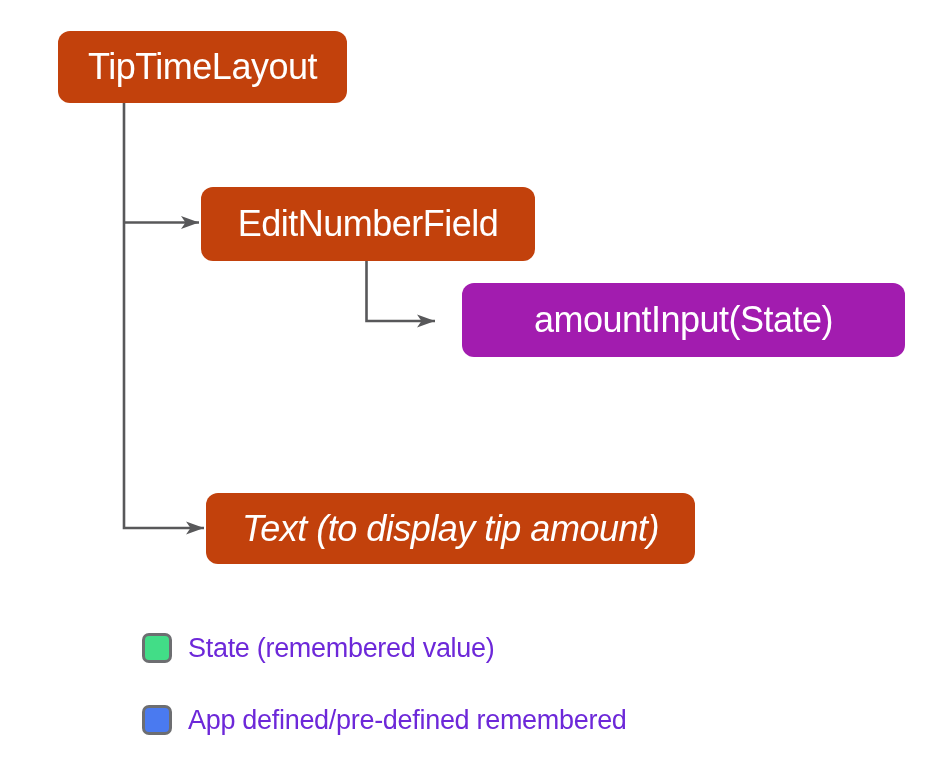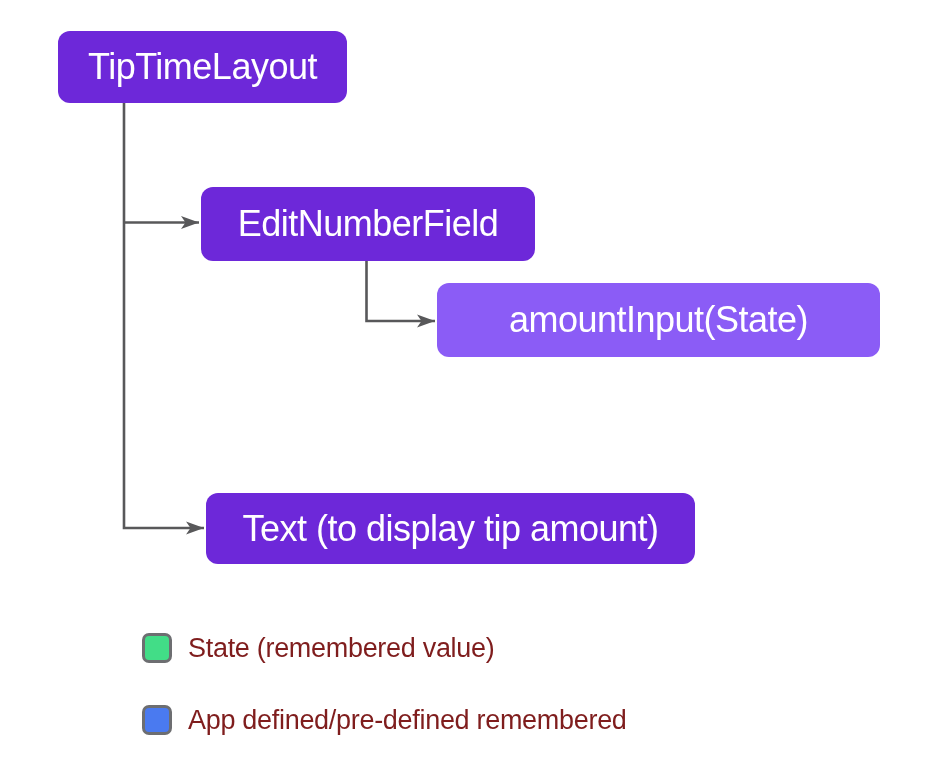--- a/index.html
+++ b/index.html
@@ -25,27 +25,27 @@
     position: absolute;
     display: flex;
     align-items: center;
     justify-content: center;
     border-radius: 12px;
     color: #ffffff;
     font-size: 36px;
     letter-spacing: -0.5px;
     white-space: nowrap;
   }
-  .node-blue { background: #6d28d9; justify-content: center; }
-  .node-green { background: #8b5cf6; }
+  .node-blue { background: #c2410c; justify-content: center; }
+  .node-green { background: #a21caf; margin-left: 25px; }
 
   .node-tip    { left: 58px;  top: 31px;  width: 289px; height: 72px; }
   .node-edit   { left: 201px; top: 187px; width: 334px; height: 74px; }
   .node-amount { left: 437px; top: 283px; width: 443px; height: 74px; }
-  .node-text   { left: 206px; top: 493px; width: 489px; height: 71px; }
+  .node-text   { left: 206px; top: 493px; width: 489px; height: 71px; font-style: italic; }
 
   .legend-row {
     position: absolute;
     left: 142px;
     display: flex;
     align-items: center;
     gap: 16px;
   }
   .legend-row-1 { top: 633px; }
   .legend-row-2 { top: 705px; }
@@ -55,21 +55,21 @@
     border-radius: 7px;
     border: 3px solid #6d6e71;
     box-sizing: border-box;
     flex: 0 0 auto;
   }
   .legend-swatch-green { background: #42dd87; }
   .legend-swatch-blue  { background: #4a7af0; }
   .legend-label {
     font-size: 27px;
     letter-spacing: -0.3px;
-    color: #7f1d1d;
+    color: #6d28d9;
     line-height: 30px;
     white-space: nowrap;
   }
 </style>
 </head>
 <body>
 
 <div class="canvas">
 
   <svg class="connectors" viewBox="0 0 925 775" xmlns="http://www.w3.org/2000/svg" aria-hidden="true">

